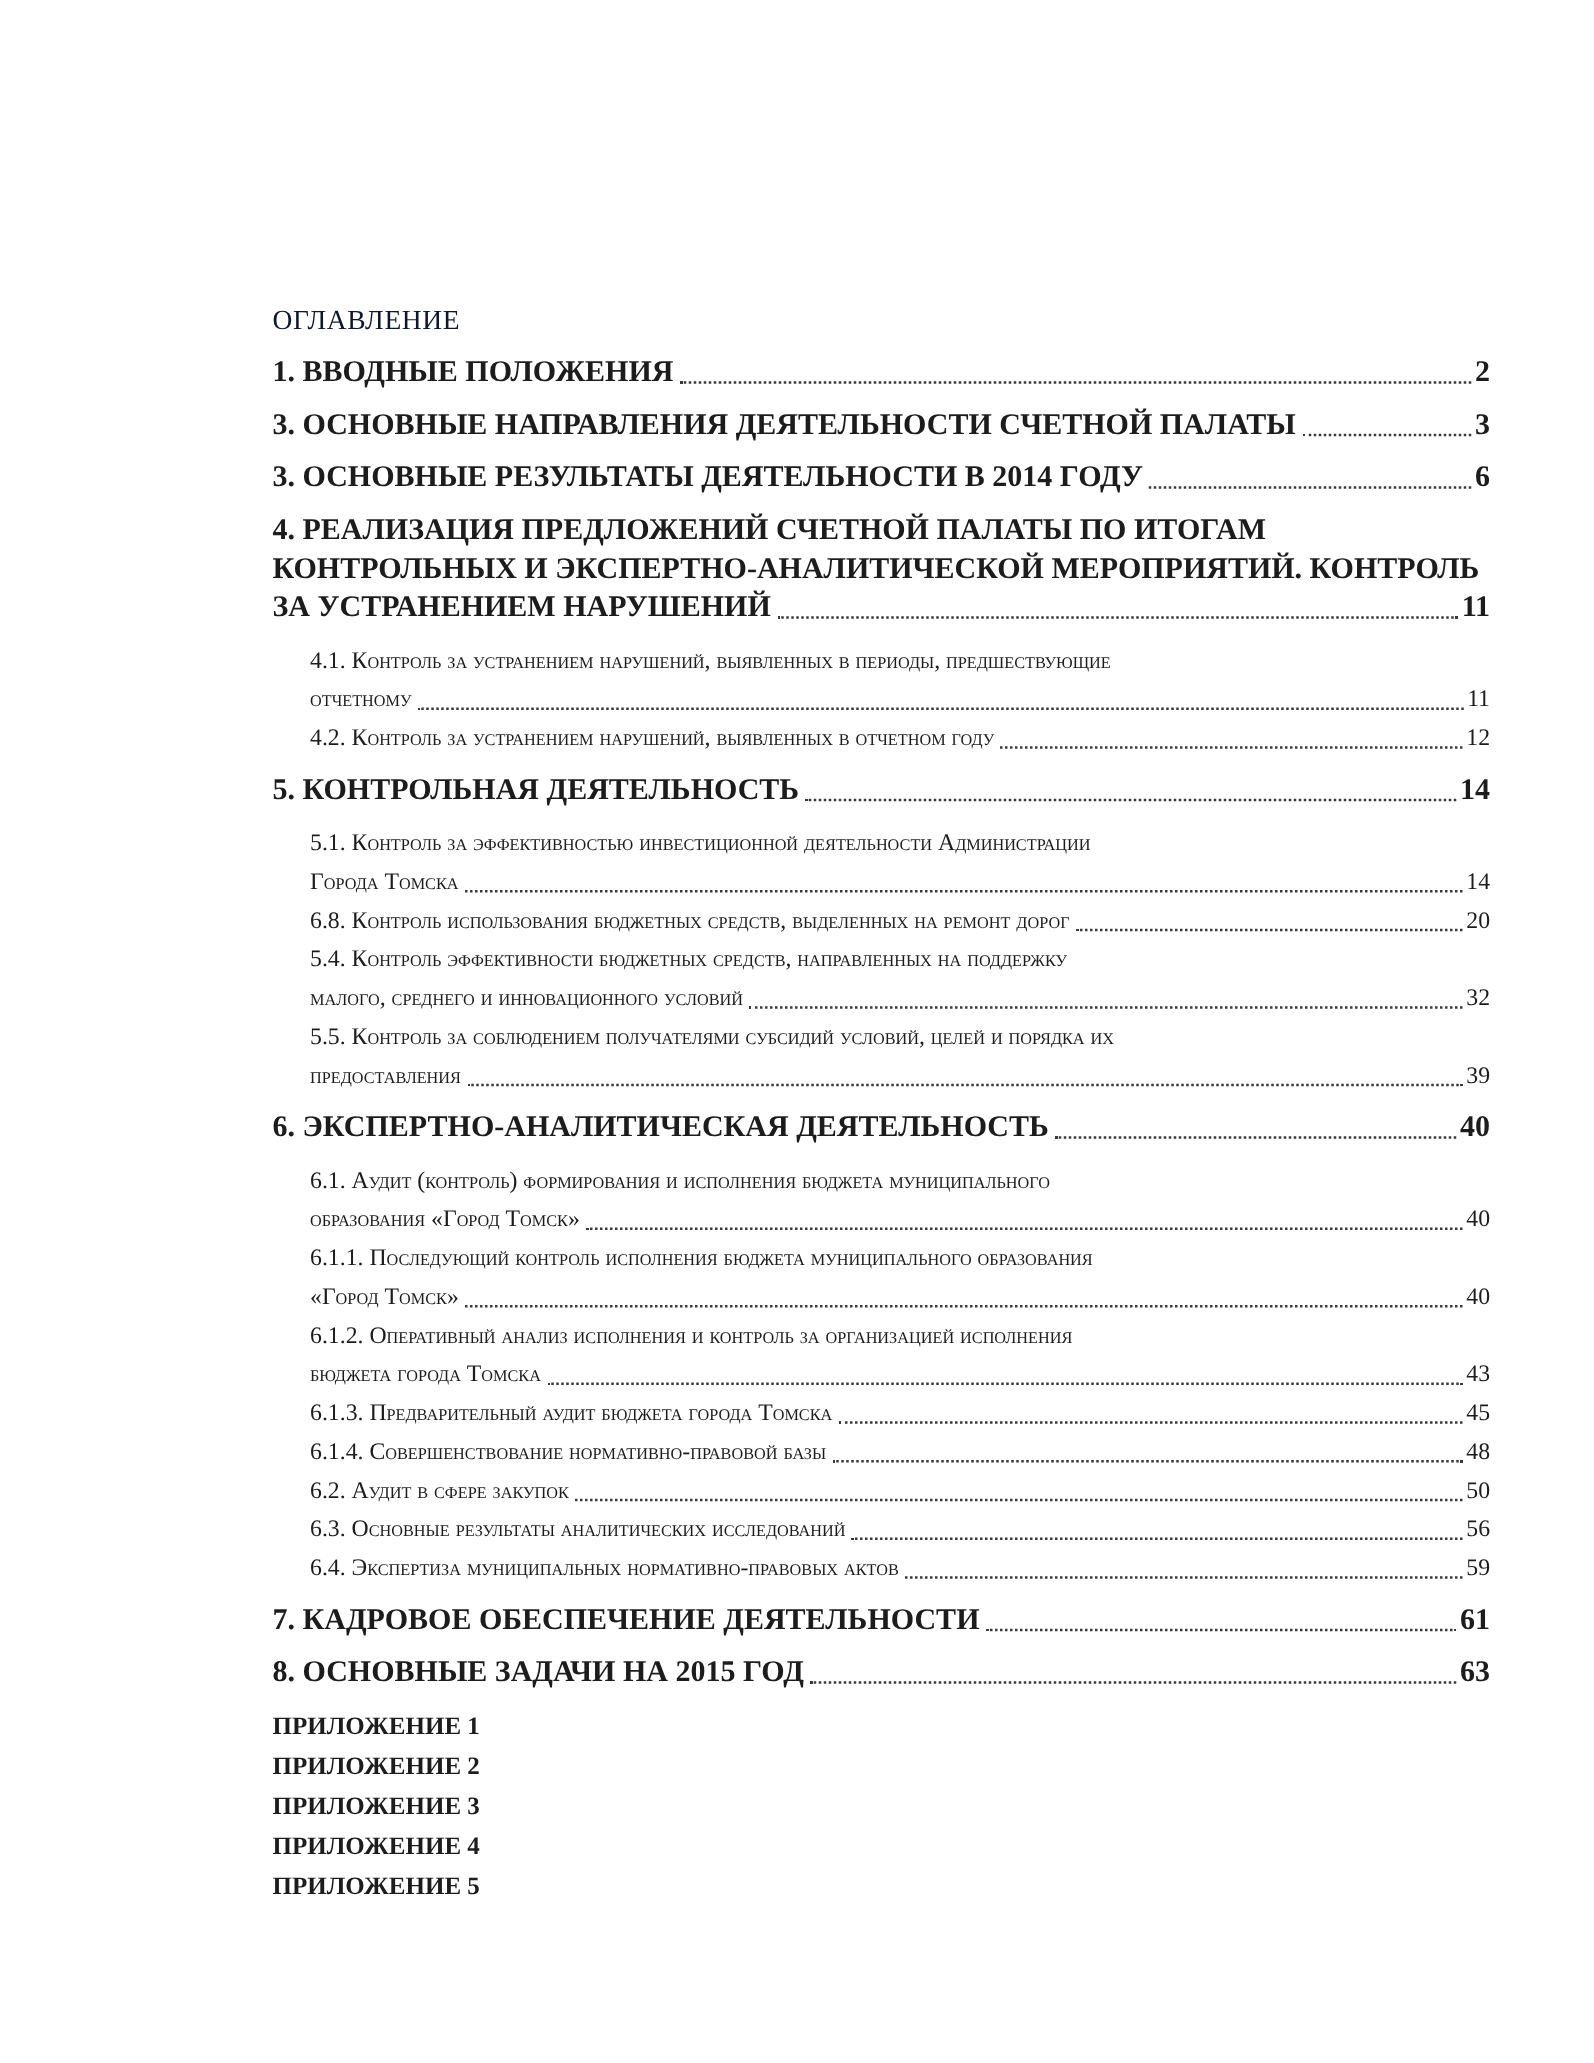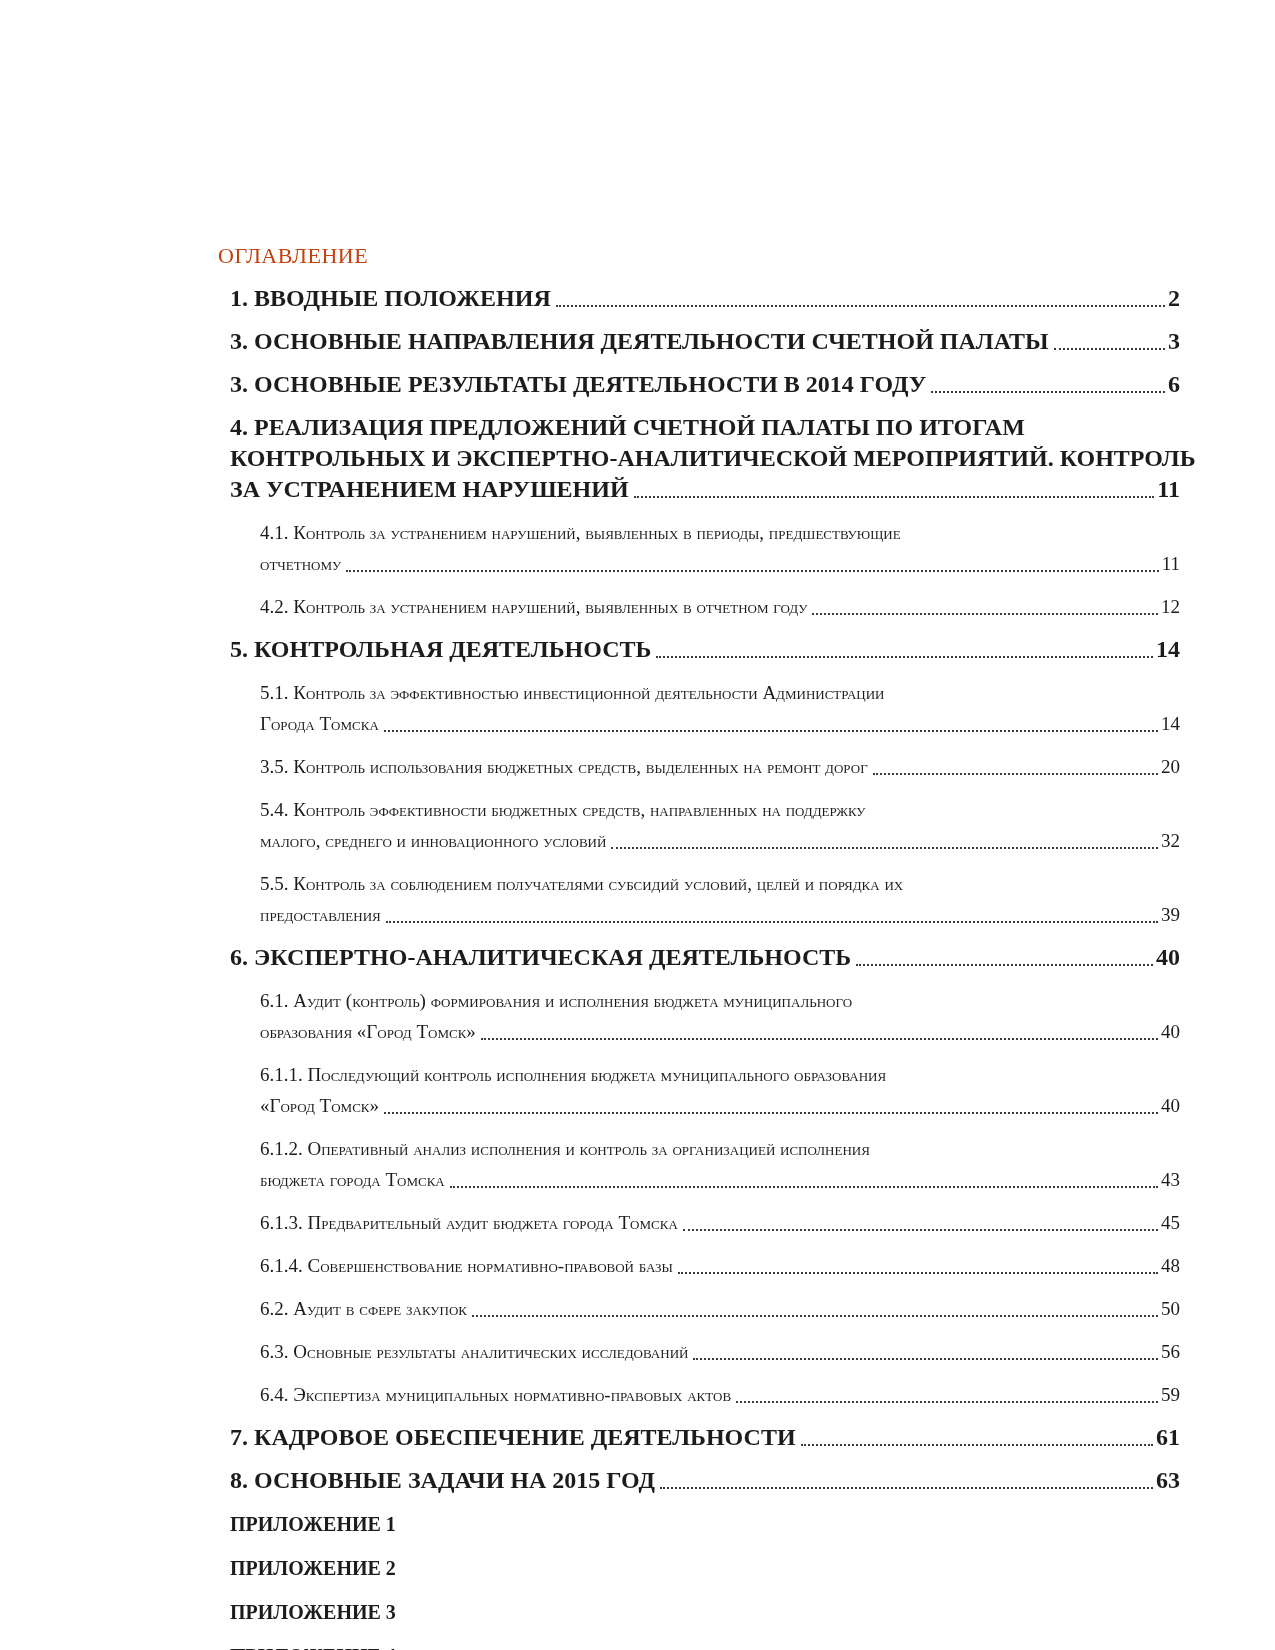--- a/index.html
+++ b/index.html
@@ -23,21 +23,21 @@
     width: 974px;
   }
   .toc-title {
     font-size: 22px;
     font-weight: 400;
     letter-spacing: 0.5px;
     margin: 0 0 14px 0;
     color: #4e9b44;
   }
   .entry {
-    margin: 12px;
+    margin: 0;
   }
   .entry.gap-above { margin-top: 11px; }
   .entry.l1 {
     font-size: 24px;
     font-weight: 700;
     line-height: 31px;
   }
   .entry.app {
     font-size: 20px;
     font-weight: 700;
@@ -69,21 +69,21 @@
     font-variant: normal;
   }
   .entry.sub .pg { font-weight: 400; }
   .entry.l1 .pg { font-weight: 700; }
 </style>
 </head>
 <body>
 
 <div class="sheet" style="color: rgb(28, 28, 28); background: rgb(255, 255, 255);">
   <div class="content">
-    <h1 class="toc-title" style="color: #c2410c;">ОГЛАВЛЕНИЕ</h1>
+    <h1 class="toc-title" style="color: #0f172a;">ОГЛАВЛЕНИЕ</h1>
     <div id="toc-list">
         <div class="entry l1 gap-above">
           <div class="lastline">
             <span class="txt">1. ВВОДНЫЕ ПОЛОЖЕНИЯ</span>
             <span class="dots"></span>
             <span class="pg">2</span>
           </div>
         </div>
         <div class="entry l1 gap-above">
           <div class="lastline">
@@ -133,21 +133,21 @@
         <div class="entry sub gap-above">
           <div class="line">5.1. Контроль за эффективностью инвестиционной деятельности Администрации</div>
           <div class="lastline">
             <span class="txt">Города Томска</span>
             <span class="dots"></span>
             <span class="pg">14</span>
           </div>
         </div>
         <div class="entry sub">
           <div class="lastline">
-            <span class="txt">3.5. Контроль использования бюджетных средств, выделенных на ремонт дорог</span>
+            <span class="txt">6.8. Контроль использования бюджетных средств, выделенных на ремонт дорог</span>
             <span class="dots"></span>
             <span class="pg">20</span>
           </div>
         </div>
         <div class="entry sub">
           <div class="line">5.4. Контроль эффективности бюджетных средств, направленных на поддержку</div>
           <div class="lastline">
             <span class="txt">малого, среднего и инновационного условий</span>
             <span class="dots"></span>
             <span class="pg">32</span>

